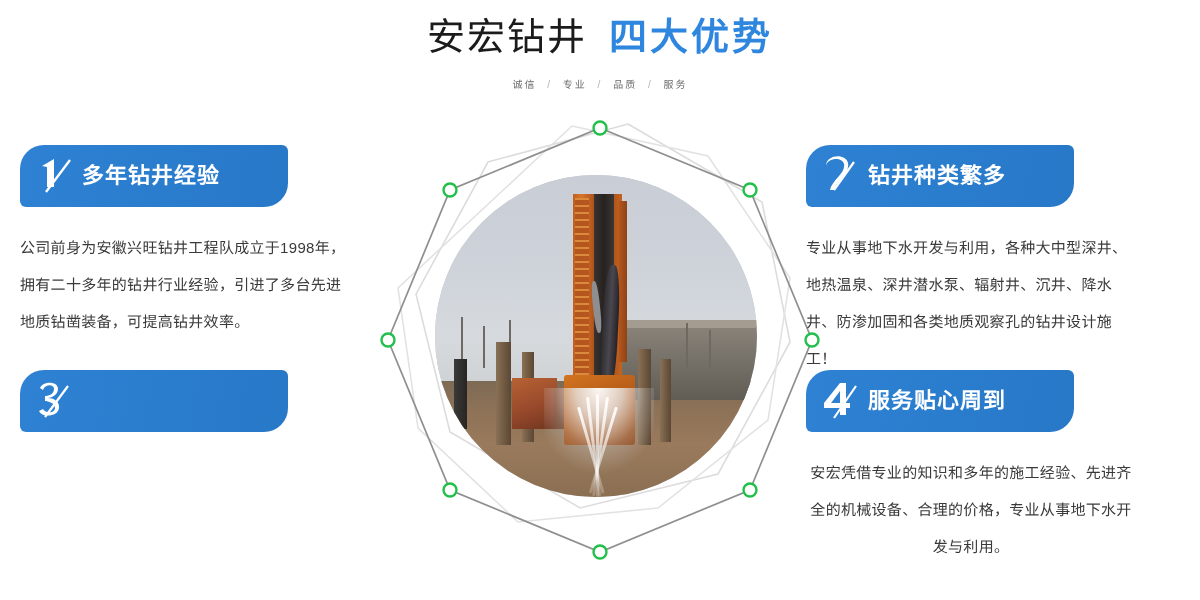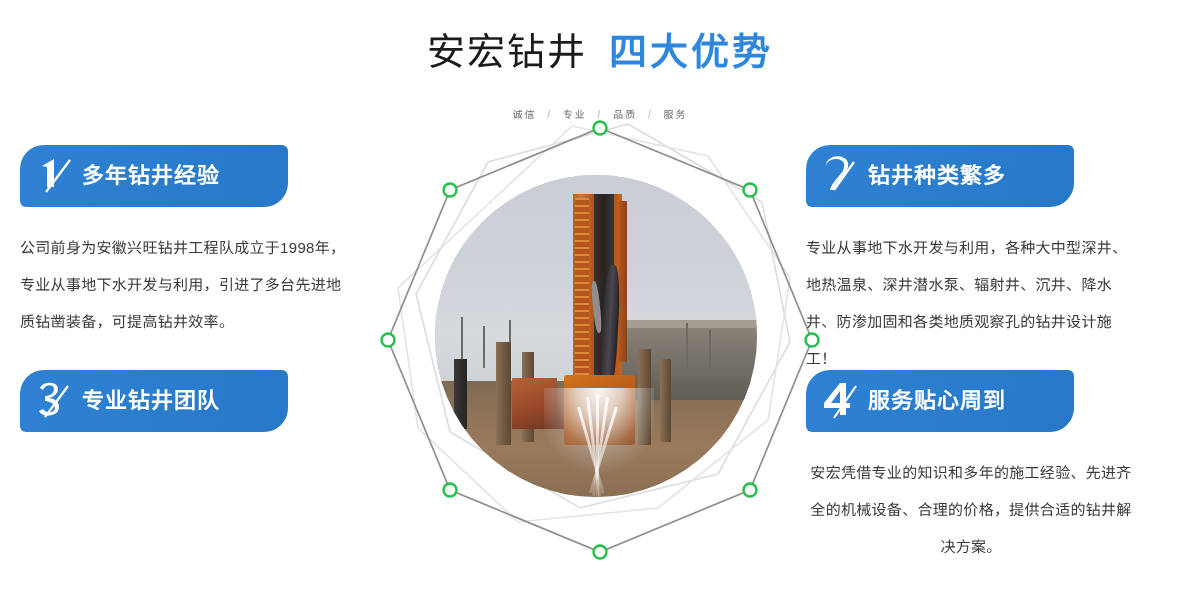--- a/index.html
+++ b/index.html
@@ -9,21 +9,21 @@
     background:#ffffff;
     font-family:"Liberation Sans","DejaVu Sans",sans-serif;
     overflow:hidden;
     -webkit-font-smoothing:antialiased;
   }
   .stage{position:relative;width:1200px;height:600px;overflow:hidden;background:#fff;}
 
   
   .header{position:absolute;left:0;top:0;width:1200px;text-align:center;}
   .header-title{
-    margin:15px;padding:0;
+    margin:0;padding:0;
     line-height:1;
     font-size:38px;
     font-weight:400;
     letter-spacing:2px;
     white-space:nowrap;
     padding-top:18px;
   }
   .title-main{color:#1b1b1b;}
   .title-accent{color:#2e86de;font-weight:700;margin-left:22px;letter-spacing:3px;}
   .header-sub{
@@ -217,21 +217,21 @@
   <div class="card card-left" style="top:145px;">
     <div class="badge">
       <span class="badge-num">
         <svg viewBox="0 0 42 44" xmlns="http://www.w3.org/2000/svg">
           <path d="M8 12 L20 5 L20 33 L13 33 L13 13 Z" fill="#ffffff"></path>
           <path d="M36 6 L12 38" stroke="#ffffff" stroke-width="2.4" fill="none"></path>
         </svg>
       </span>
       <span class="badge-title">多年钻井经验</span>
     </div>
-    <p class="card-text">公司前身为安徽兴旺钻井工程队成立于1998年，专业从事地下水开发与利用，引进了多台先进地质钻凿装备，可提高钻井效率。</p>
+    <p class="card-text">公司前身为安徽兴旺钻井工程队成立于1998年，拥有二十多年的钻井行业经验，引进了多台先进地质钻凿装备，可提高钻井效率。</p>
   </div>
 
   <div class="card card-right" style="top:145px;">
     <div class="badge">
       <span class="badge-num">
         <svg viewBox="0 0 42 44" xmlns="http://www.w3.org/2000/svg">
           <path d="M6 12 C7 4, 22 2, 24 10 C26 19, 12 26, 10 36 L14 36 C16 27, 30 20, 28 9 C26 -1, 6 0, 6 12 Z" fill="#ffffff"></path>
           <path d="M34 8 L14 36" stroke="#ffffff" stroke-width="2.2" fill="none"></path>
         </svg>
       </span>
@@ -241,30 +241,29 @@
   </div>
 
   <div class="card card-left" style="top:370px;">
     <div class="badge">
       <span class="badge-num">
         <svg viewBox="0 0 42 44" xmlns="http://www.w3.org/2000/svg">
           <path d="M6 9 C9 2, 24 2, 24 10 C24 16, 17 19, 14 19 C19 19, 26 22, 25 29 C24 38, 8 39, 5 32 L9 30 C12 35, 21 34, 21 29 C21 24, 14 22, 11 22 L11 17 C15 17, 20 15, 20 10 C20 5, 11 5, 9 11 Z" fill="#ffffff"></path>
           <path d="M34 7 L11 38" stroke="#ffffff" stroke-width="2.2" fill="none"></path>
         </svg>
       </span>
-      <span class="badge-title">专业钻井团队</span>
     </div>
   </div>
 
   <div class="card card-right" style="top:370px;text-align:center;">
     <div class="badge">
       <span class="badge-num">
         <svg viewBox="0 0 42 44" xmlns="http://www.w3.org/2000/svg">
           <path d="M20 4 L26 4 L26 24 L30 24 L30 29 L26 29 L26 36 L20 36 L20 29 L4 29 L4 24 Z M20 24 L20 12 L11 24 Z" fill="#ffffff"></path>
           <path d="M36 7 L14 39" stroke="#ffffff" stroke-width="2.2" fill="none"></path>
         </svg>
       </span>
       <span class="badge-title">服务贴心周到</span>
     </div>
-    <p class="card-text">安宏凭借专业的知识和多年的施工经验、先进齐全的机械设备、合理的价格，提供合适的钻井解决方案。</p>
+    <p class="card-text">安宏凭借专业的知识和多年的施工经验、先进齐全的机械设备、合理的价格，专业从事地下水开发与利用。</p>
   </div>
 
 </div>
 
 </body></html>

